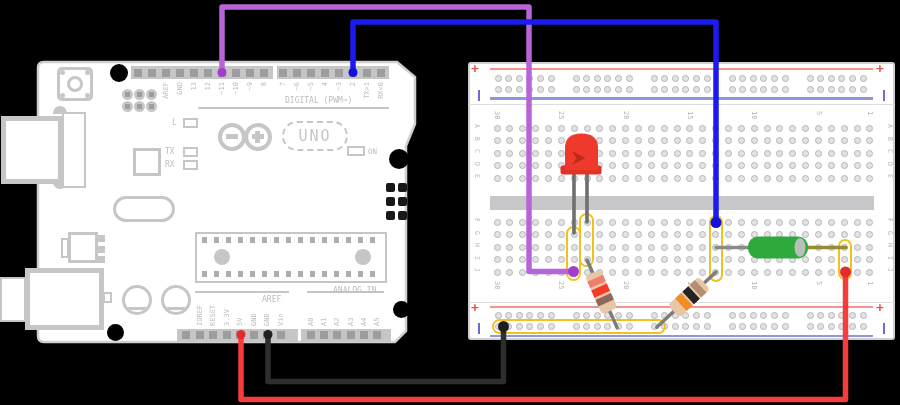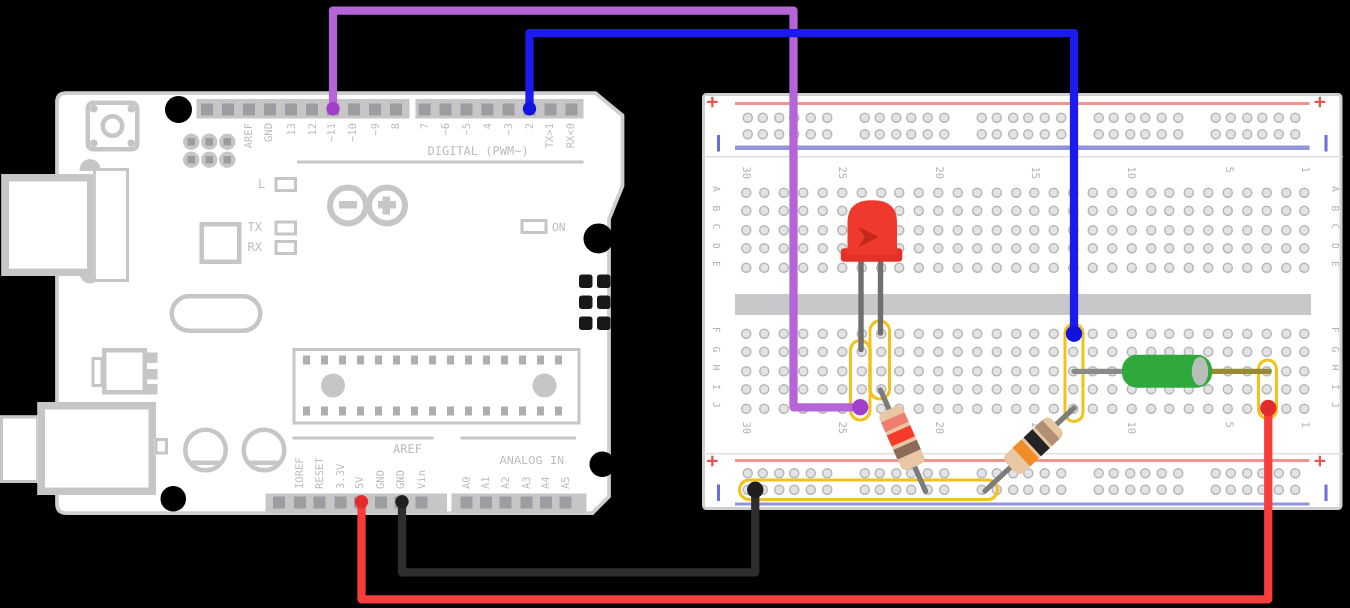--- a/index.html
+++ b/index.html
@@ -88,37 +88,38 @@
     <div class="gfill" style="left:158px;top:15px;width:16px;height:16px;border-radius:50%;"></div>
   </div>
 
   <div class="outl" style="left:218px;top:123px;width:28px;height:28px;border-radius:50%;border-width:4.5px;">
     <div class="gfill" style="left:3.5px;top:7px;width:12px;height:5px;"></div>
   </div>
   <div class="outl" style="left:244px;top:123px;width:28px;height:28px;border-radius:50%;border-width:4.5px;">
     <div class="gfill" style="left:3.5px;top:7px;width:12px;height:5px;"></div>
     <div class="gfill" style="left:7px;top:3.5px;width:5px;height:12px;"></div>
   </div>
+  <div class="outl" style="left:282px;top:121px;width:66px;height:30px;border-radius:15px;border:2px dashed #c6c6c6;text-align:center;line-height:27px;color:#c6c6c6;font-size:15px;letter-spacing:2px;">UNO</div>
 
   <div class="outl" style="left:347px;top:146px;width:18px;height:10px;border-width:2.5px;"></div>
   <div class="gtxt" style="left:368px;top:147px;font-size:7.5px;">ON</div>
 
   <div id="icsp-black"></div>
 
   <div class="gfill" style="left:131px;top:66px;width:142px;height:13px;"></div>
   <div class="gfill" style="left:277px;top:66px;width:112px;height:13px;"></div>
   <div class="gfill" style="left:177px;top:328.5px;width:121px;height:13.5px;"></div>
   <div class="gfill" style="left:301px;top:328.5px;width:90px;height:13.5px;"></div>
 
   <div class="gfill" style="left:198px;top:107px;width:191px;height:1.5px;"></div>
   <div class="gfill" style="left:195px;top:291px;width:94px;height:1.5px;"></div>
   <div class="gfill" style="left:307px;top:291px;width:77px;height:1.5px;"></div>
   <div class="gtxt" style="left:285px;top:96px;">DIGITAL (PWM~)</div>
   <div class="gtxt" style="left:262px;top:295px;">AREF</div>
-  <div class="gtxt" style="left:333px;top:303px;font-family:Liberation Mono, monospace;">ANALOG IN</div>
+  <div class="gtxt" style="left:333px;top:286px;">ANALOG IN</div>
 
   <div class="abs" style="left:468px;top:62px;width:427px;height:278px;background:#fff;border:2px solid #cfcfcf;border-radius:3px;"></div>
   <div class="abs" style="left:468px;top:103.5px;width:427px;height:1.5px;background:#dedede;"></div>
   <div class="abs" style="left:468px;top:301.5px;width:427px;height:1.5px;background:#dedede;"></div>
 
   <div class="railline" style="left:490px;top:67.5px;width:383px;background:#f2938d;"></div>
   <div class="railline" style="left:490px;top:97px;width:383px;background:#9195dc;"></div>
   <div class="railline" style="left:490px;top:305.5px;width:383px;background:#f2938d;"></div>
   <div class="railline" style="left:490px;top:334.5px;width:383px;background:#9195dc;"></div>
 

